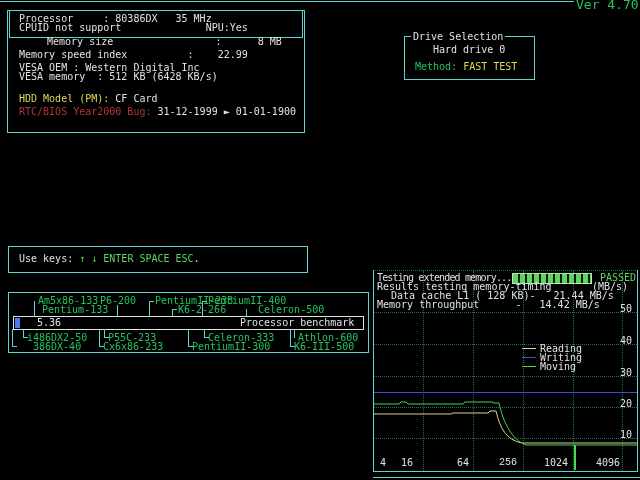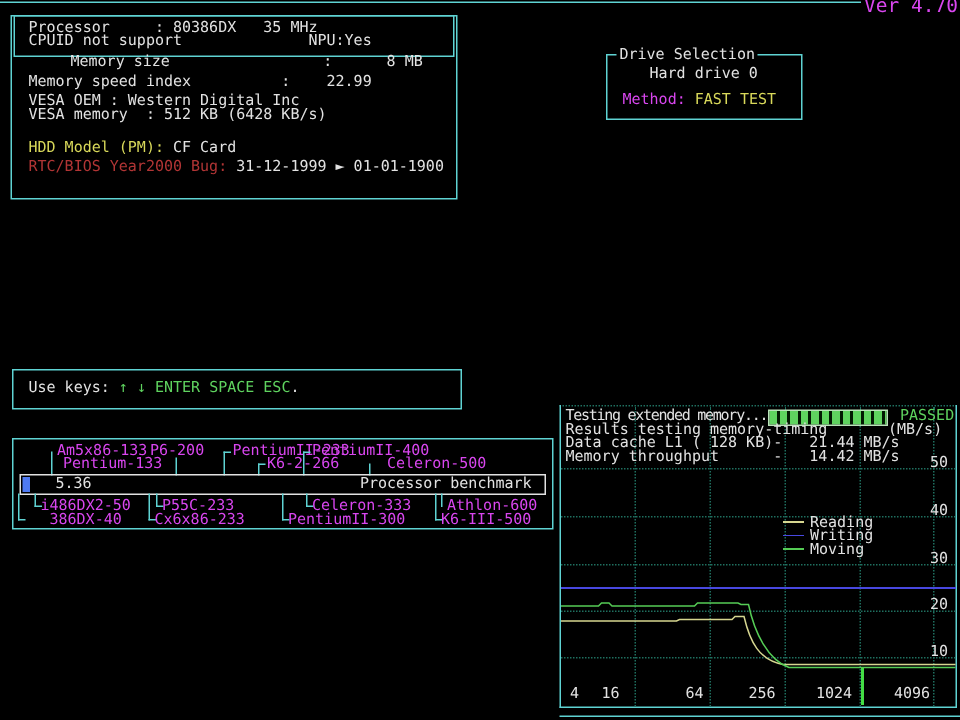--- a/index.html
+++ b/index.html
@@ -1,19 +1,19 @@
 <!DOCTYPE html>
 <html><head>
 <meta charset="utf-8">
 <style>
   html,body{margin:0;padding:0;background:#000;}
   #screen{position:relative;width:640px;height:480px;background:#000;overflow:hidden;
           font-family:"DejaVu Sans Mono",monospace;}
   .t{position:absolute;white-space:pre;font:10px/9px "DejaVu Sans Mono",monospace;color:#e2e2e2;}
-  .cy{color:#d946ef;} .yl{color:#d9d95a;} .rd{color:#b23535;} .gn{color:#5fd35f;} .wh{color:#e2e2e2;}
+  .cy{color:#22c55e;} .yl{color:#d9d95a;} .rd{color:#b23535;} .gn{color:#5fd35f;} .wh{color:#e2e2e2;}
   .box{position:absolute;border:1px solid #5fd3d3;background:transparent;}
   .hline{position:absolute;height:1px;background:#5fd3d3;}
   .tick{position:absolute;width:1px;background:#5fd3d3;}
   .arm{position:absolute;height:1px;background:#5fd3d3;}
   .barbox{position:absolute;border:1px solid #e2e2e2;}
   .gridh{position:absolute;border-top:1px dotted #1f6f5f;height:0;}
   .gridv{position:absolute;border-left:1px dotted #1f6f5f;width:0;}
   .solidv{position:absolute;width:1px;background:#5fd3d3;}
   .tight{letter-spacing:-0.85px;}
   .vtext{font:13px/9px "DejaVu Sans Mono",monospace;background:#000;padding:0 2px;}
@@ -128,36 +128,36 @@
       <path d="M149,78 H163" stroke="#d6d690" stroke-width="1"></path>
       <path d="M149,87 H163" stroke="#4848e0" stroke-width="1"></path>
       <path d="M149,96 H163" stroke="#55cc55" stroke-width="1"></path>
     </svg>
 
     <div class="t tight" style="left:4px;top:3px;">Testing extended memory...</div>
     <div id="progressbar" style="left:139px;top:3px;"></div>
     <div class="t gn" style="left:227px;top:3px;">PASSED</div>
     <div class="t" style="left:4px;top:12px;">Results testing memory-timing</div>
     <div class="t" style="left:219px;top:12px;">(MB/s)</div>
-    <div class="t" style="left:4px;top:21px;">Data cache L1 ( 128 KB)-   21.44 MB/s</div>
+    <div class="t" style="left:18px;top:21px;">Data cache L1 ( 128 KB)-   21.44 MB/s</div>
     <div class="t" style="left:4px;top:30px;">Memory throughput      -   14.42 MB/s</div>
 
     <div class="t" style="left:247px;top:34px;width:12px;text-align:right;">50</div>
     <div class="t" style="left:247px;top:66px;width:12px;text-align:right;">40</div>
     <div class="t" style="left:247px;top:98px;width:12px;text-align:right;">30</div>
     <div class="t" style="left:247px;top:129px;width:12px;text-align:right;">20</div>
     <div class="t" style="left:247px;top:160px;width:12px;text-align:right;">10</div>
 
     <div class="t" style="left:167px;top:74px;">Reading</div>
     <div class="t" style="left:167px;top:83px;">Writing</div>
     <div class="t" style="left:167px;top:92px;">Moving</div>
 
     <div class="t" style="left:7px;top:188px;">4</div>
     <div class="t" style="left:28px;top:188px;">16</div>
     <div class="t" style="left:84px;top:188px;">64</div>
-    <div class="t" style="left:126px;top:188px;">256</div>
+    <div class="t" style="left:126px;top:188px;font-family:Liberation Mono, monospace;">256</div>
     <div class="t" style="left:171px;top:188px;">1024</div>
     <div class="t" style="left:223px;top:188px;">4096</div>
   </div>
 
   <div class="hline" style="left:373px;top:477px;width:267px;"></div>
 
 </div>
 
 </body></html>

